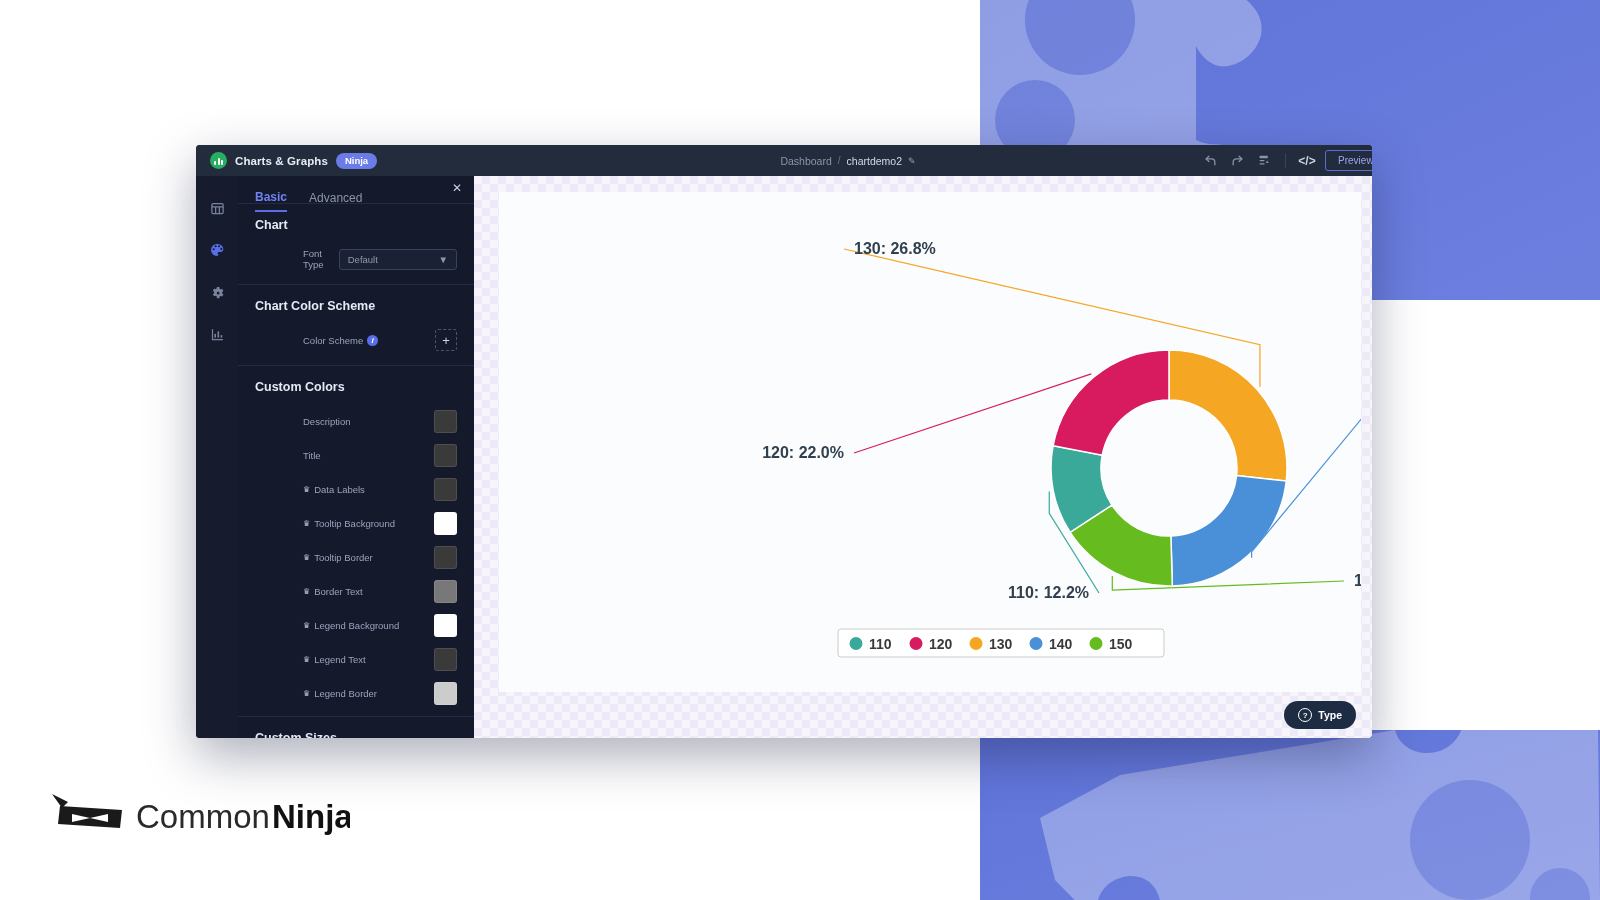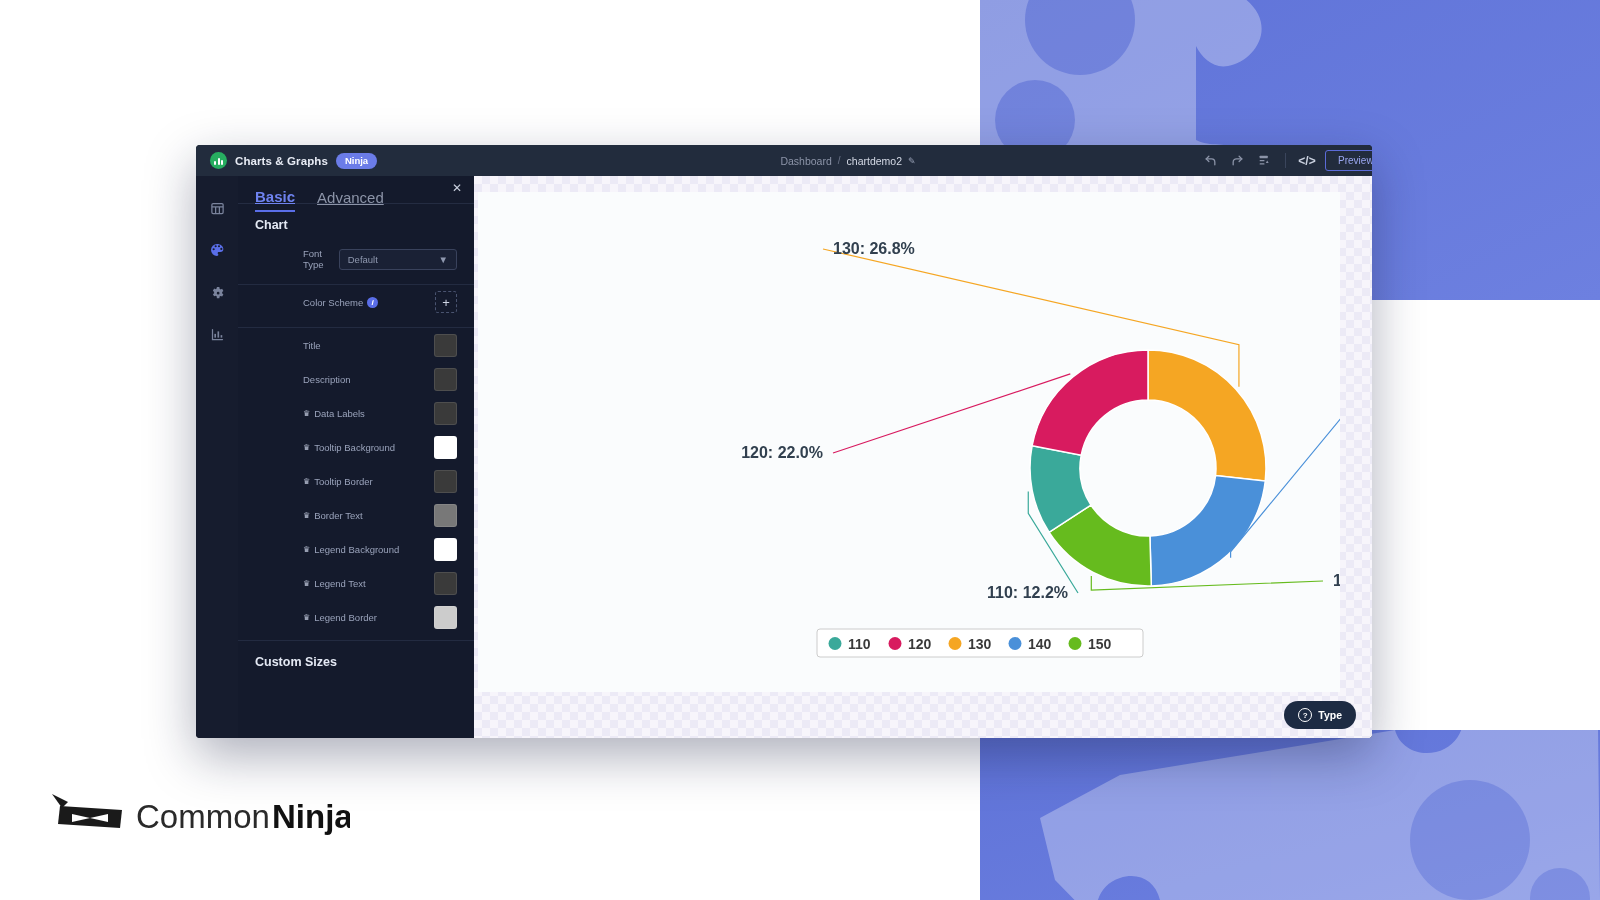--- a/index.html
+++ b/index.html
@@ -70,21 +70,21 @@
   }
   .rail-item{width:20px;height:20px;display:flex;align-items:center;justify-content:center;color:#7a839c;}
   .rail-item.active{color:#5a6ee8;}
 
   
   .panel{
     position:absolute;left:42px;top:31px;width:236px;height:562px;
     background:#141a2c;overflow:hidden;
   }
   .tabs{height:27px;display:flex;align-items:center;position:relative;border-bottom:1px solid #242c42;}
-  .tab{font-size:15px;color:#8c94a8;padding:16px 0 0 0;margin-left:22px;line-height:26px;height:26px;text-decoration:underline;}
+  .tab{font-size:12px;color:#8c94a8;padding:16px 0 0 0;margin-left:22px;line-height:26px;height:26px;}
   .tab:first-child{margin-left:17px;}
   .tab.active{color:#6f83f0;font-weight:700;border-bottom:2px solid #5a6ee8;}
   .tab-close{position:absolute;right:12px;top:6px;color:#c9d0de;font-size:12px;line-height:1;}
   .sec-divider{height:1px;background:#232b41;margin:0 0 0 0;}
   .sec-title{color:#e4e9f4;font-size:12.5px;font-weight:600;padding:14px 0 10px 17px;}
   .row{display:flex;align-items:center;justify-content:space-between;padding:0 17px;height:34px;}
   .row-label{color:#9aa3bb;font-size:9.5px;display:flex;align-items:center;gap:4px;margin-left:48px;}
   .crown{color:#b9c0d4;font-size:8px;}
   .select{
     width:136px;height:21px;border:1px solid #39425c;border-radius:3px;background:#1a2135;
@@ -106,21 +106,21 @@
   .canvas-wrap{
     position:absolute;left:278px;top:31px;width:898px;height:562px;
     background-color:#f7f5fb;
     background-image:
       linear-gradient(45deg,#eceaf6 25%,transparent 25%,transparent 75%,#eceaf6 75%),
       linear-gradient(45deg,#eceaf6 25%,transparent 25%,transparent 75%,#eceaf6 75%);
     background-size:16px 16px;
     background-position:0 0,8px 8px;
   }
   .chart-card{
-    position:absolute;left:4px;top:16px;width:862px;height:500px;background:#fafcfd;
+    position:absolute;left:25px;top:16px;width:862px;height:500px;background:#fafcfd;
   }
   .help-btn{
     position:absolute;right:16px;bottom:9px;
     background:#1d2b43;color:#fff;border-radius:18px;
     display:flex;align-items:center;gap:6px;padding:7px 14px;font-size:10.5px;font-weight:700;
   }
   .help-q{
     width:12px;height:12px;border-radius:50%;border:1.3px solid #fff;
     font-size:8px;display:flex;align-items:center;justify-content:center;font-weight:700;
   }
@@ -249,39 +249,41 @@
     <div class="sec-title">Chart</div>
     <div class="row">
       <span class="row-label">Font Type</span>
       <div class="select">
         <span>Default</span>
         <span class="chev">▼</span>
       </div>
     </div>
     <div class="sec-divider" style="margin-top:8px"></div>
 
+    <div class="sec-title">Chart Color Scheme</div>
     <div class="row">
       <span class="row-label">
         <span>Color Scheme</span>
         <span class="info-dot">i</span>
       </span>
       <div class="add-box">+</div>
     </div>
     <div class="sec-divider" style="margin-top:8px"></div>
 
+    <div class="sec-title">Custom Colors</div>
     <div id="custom-colors">
         <div class="row">
           <span class="row-label">
+            <span>Description</span>
+          </span>
+          <div class="swatch" style="background: rgb(58, 58, 58);"></div>
+        </div>
+        <div class="row">
+          <span class="row-label">
             <span>Title</span>
-          </span>
-          <div class="swatch" style="background: rgb(58, 58, 58);"></div>
-        </div>
-        <div class="row">
-          <span class="row-label">
-            <span>Description</span>
           </span>
           <div class="swatch" style="background: rgb(58, 58, 58);"></div>
         </div>
         <div class="row">
           <span class="row-label">
             <span class="crown">♛</span>
             <span>Data Labels</span>
           </span>
           <div class="swatch" style="background: rgb(58, 58, 58);"></div>
         </div>

